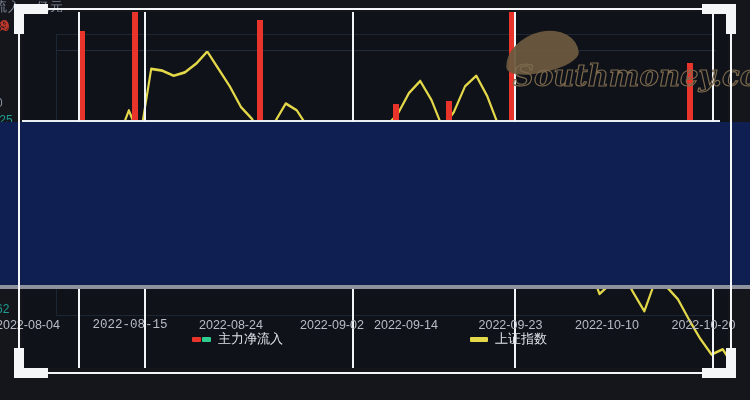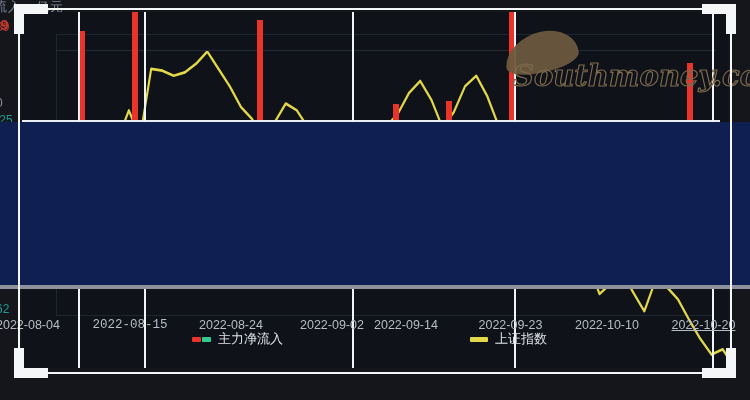--- a/index.html
+++ b/index.html
@@ -167,21 +167,21 @@
     </div>
 
   <div id="xlabs">
       <div class="xlab" style="left: -4px;">2022-08-04</div>
       <div class="xlab" style="left: 92.5px; font-family: Liberation Mono, monospace;">2022-08-15</div>
       <div class="xlab" style="left: 199px;">2022-08-24</div>
       <div class="xlab" style="left: 300px;">2022-09-02</div>
       <div class="xlab" style="left: 374px;">2022-09-14</div>
       <div class="xlab" style="left: 478.5px;">2022-09-23</div>
       <div class="xlab" style="left: 575px;">2022-10-10</div>
-      <div class="xlab" style="left: 671.5px; text-decoration: underline;">2022-10-20</div>
+      <div class="xlab" style="left: 671.5px;">2022-10-20</div>
     </div>
 
   <div id="legendwrap">
       <div class="legend" style="left: 192px;">
         <span style="display: inline-flex; gap: 1px;">
           <span class="lg-mark" style="background: rgb(232, 52, 42); width: 9px;"></span>
           <span class="lg-mark" style="background: rgb(46, 204, 143); width: 9px;"></span>
         </span>
         <span class="lg-txt">主力净流入</span>
       </div>

